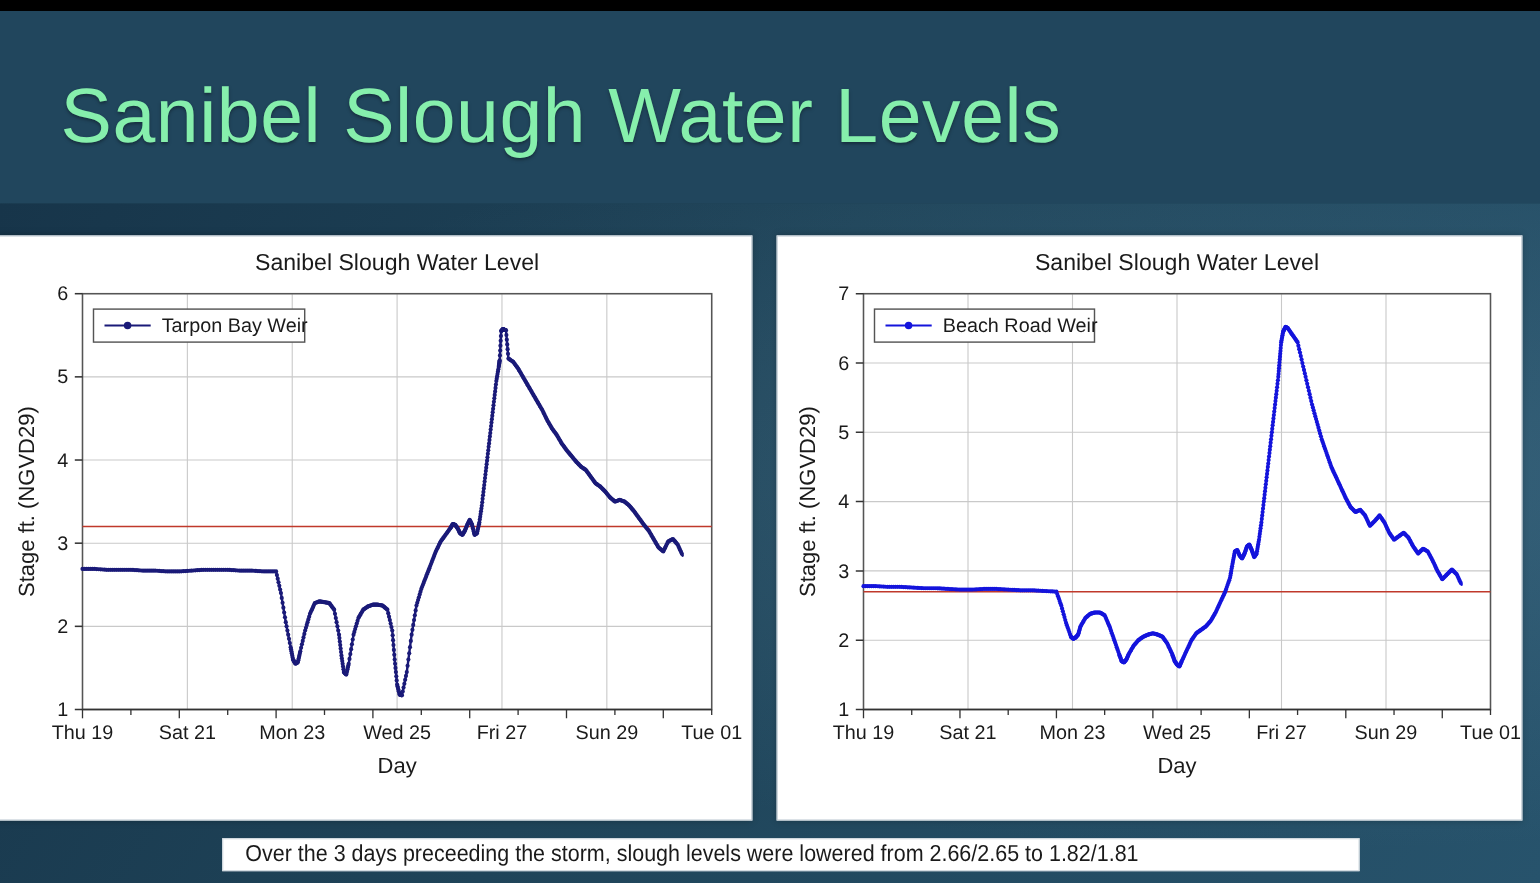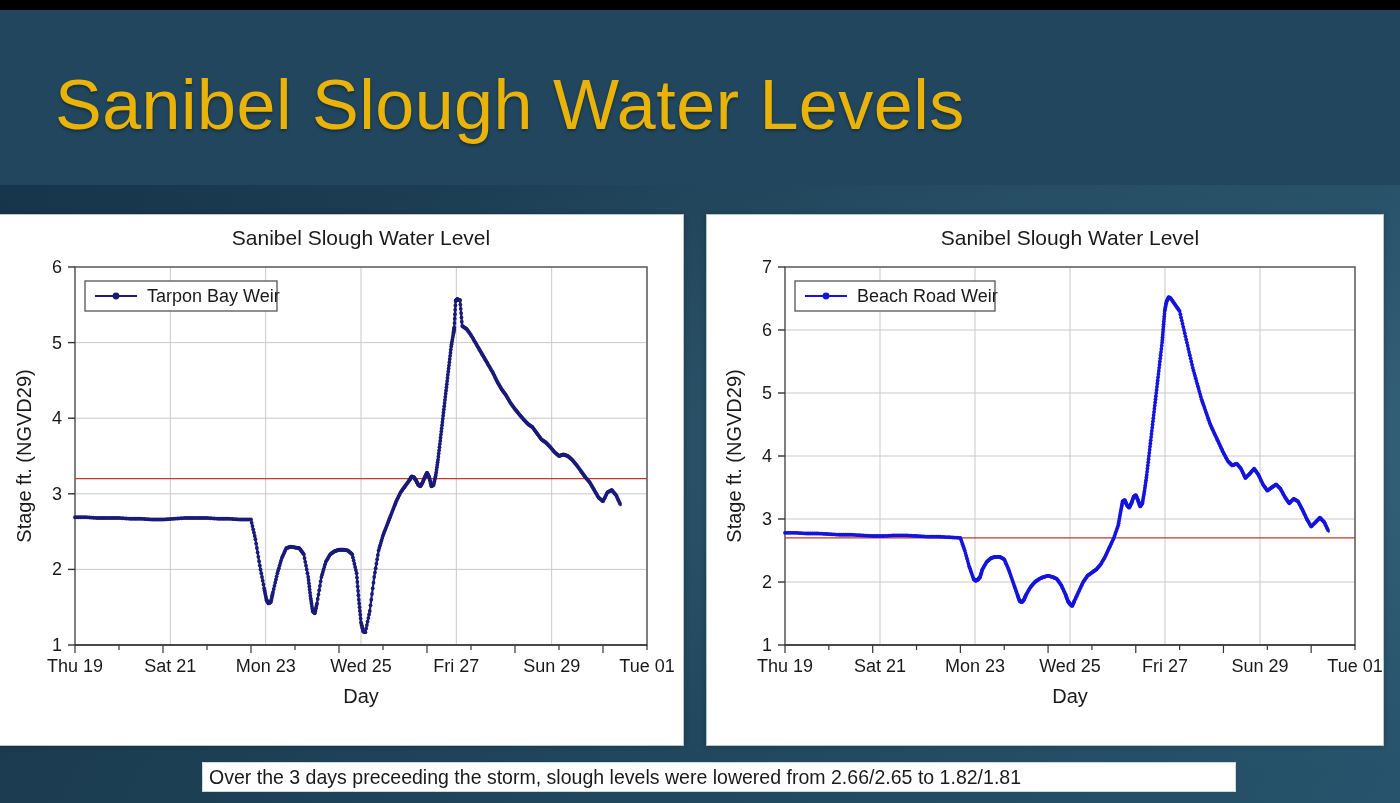--- a/index.html
+++ b/index.html
@@ -15,21 +15,21 @@
   .header{
     position:absolute;left:0;top:10px;width:1400px;height:175px;
     background:
       radial-gradient(ellipse at 78% 10%, rgba(90,135,160,0.30) 0%, rgba(90,135,160,0) 60%),
       linear-gradient(105deg,#1b3a4f 0%,#21465d 40%,#2a5group 60%,#24506a 100%);
     background-color:#21465d;
   }
   .header-title{
     position:absolute;left:55px;top:58px;
     font-size:70px;line-height:74px;font-weight:400;
-    color:#eab308;letter-spacing:0.5px;
+    color:#86efac;letter-spacing:0.5px;
     text-shadow:0 2px 3px rgba(0,0,0,0.35);
     font-family:"Liberation Sans", sans-serif;
     white-space:nowrap;
   }
 
   .body-bg{
     position:absolute;left:0;top:185px;width:1400px;height:618px;
     background:
       radial-gradient(ellipse at 85% 40%, rgba(95,140,165,0.28) 0%, rgba(95,140,165,0) 65%),
       linear-gradient(120deg,#17354a 0%,#1f4459 45%,#27536c 100%);
@@ -45,21 +45,21 @@
   #panel-right{left:706px;top:214px;width:676px;height:530px;}
 
   .chart-svg{display:block;width:100%;height:100%;}
 
   .caption{
     position:absolute;left:202px;top:762px;
     width:1034px;height:30px;
     background:#ffffff;
     border:1px solid #cfd8de;
     display:flex;align-items:center;
-    padding:0 6px;box-sizing:border-box;
+    padding:0 20px;box-sizing:border-box;
   }
   .caption-text{
     font-size:21px;color:#1a1a1a;white-space:nowrap;
     font-family:"Liberation Sans", sans-serif;
     transform:scaleX(0.93);transform-origin:left center;
   }
 
   text{font-family:"Liberation Sans", sans-serif;}
 </style>
 </head>

